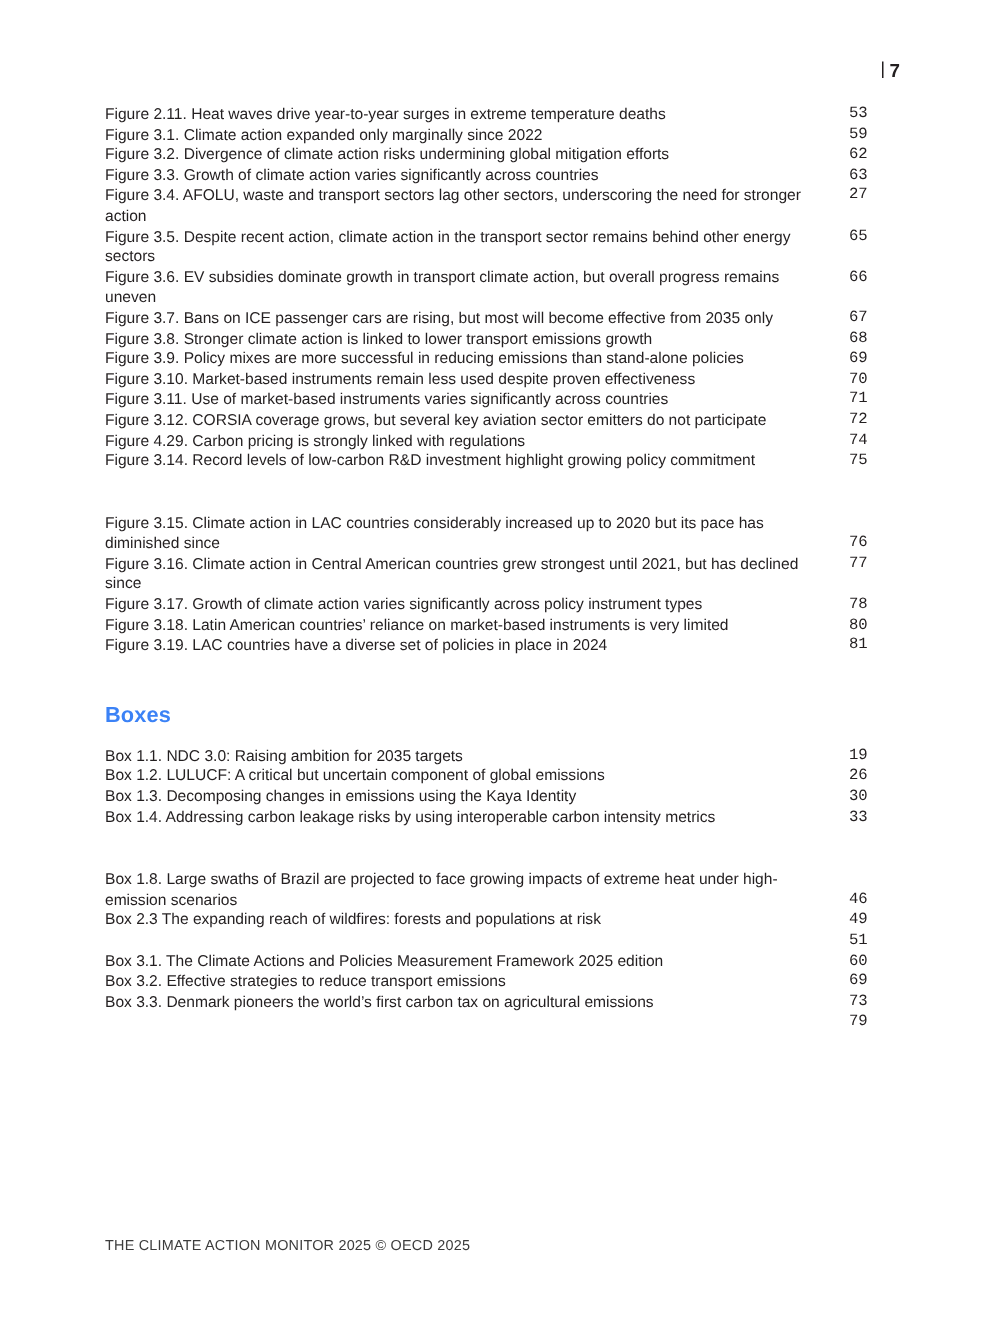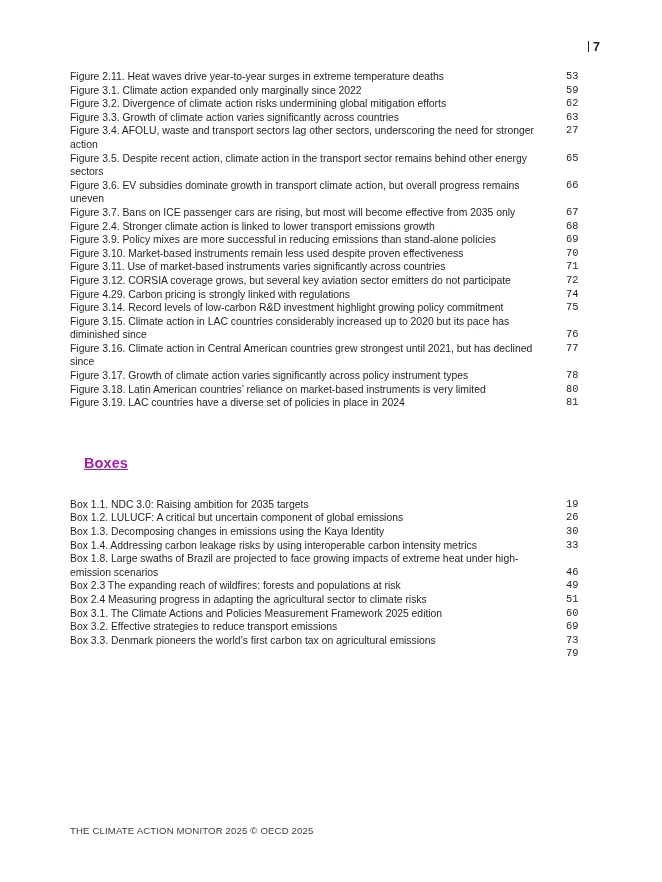--- a/index.html
+++ b/index.html
@@ -88,31 +88,31 @@
     font-size: 10.4px;
     color: #231f20;
     font-family: Liberation Mono, monospace;
   }
   
   .toc-entry.wrap {
     align-items: flex-end;
   }
   .toc-entry.wrap .toc-title {
     max-width: 474px;
+    margin-top: 28px;
   }
 
   
   .section-heading {
-    color: #a21caf;
+    color: #3b82f6;
     font-size: 14.5px;
     font-weight: bold;
     letter-spacing: 0.1px;
-    margin: 14px;
+    margin: 0;
     padding: 0;
-    text-decoration: underline;
   }
   .gap-before-boxes { height: 31px; }
   .gap-after-boxes  { height: 13px; }
 
   
   .page-footer {
     position: absolute;
     left: 70px;
     bottom: 46px;
     font-size: 9.6px;
@@ -160,21 +160,21 @@
         </div>
         <div class="toc-entry">
           <span class="toc-title">Figure 3.6. EV subsidies dominate growth in transport climate action, but overall progress remains uneven</span>
           <span class="toc-page">66</span>
         </div>
         <div class="toc-entry">
           <span class="toc-title">Figure 3.7. Bans on ICE passenger cars are rising, but most will become effective from 2035 only</span>
           <span class="toc-page">67</span>
         </div>
         <div class="toc-entry">
-          <span class="toc-title">Figure 2.4. Stronger climate action is linked to lower transport emissions growth</span>
+          <span class="toc-title">Figure 3.8. Stronger climate action is linked to lower transport emissions growth</span>
           <span class="toc-page">68</span>
         </div>
         <div class="toc-entry">
           <span class="toc-title">Figure 3.9. Policy mixes are more successful in reducing emissions than stand-alone policies</span>
           <span class="toc-page">69</span>
         </div>
         <div class="toc-entry">
           <span class="toc-title">Figure 3.10. Market-based instruments remain less used despite proven effectiveness</span>
           <span class="toc-page">70</span>
         </div>
@@ -241,21 +241,20 @@
         </div>
         <div class="toc-entry wrap">
           <span class="toc-title">Box 1.8. Large swaths of Brazil are projected to face growing impacts of extreme heat under high-emission scenarios</span>
           <span class="toc-page">46</span>
         </div>
         <div class="toc-entry">
           <span class="toc-title">Box 2.3 The expanding reach of wildfires: forests and populations at risk</span>
           <span class="toc-page">49</span>
         </div>
         <div class="toc-entry">
-          <span class="toc-title">Box 2.4 Measuring progress in adapting the agricultural sector to climate risks</span>
           <span class="toc-page">51</span>
         </div>
         <div class="toc-entry">
           <span class="toc-title">Box 3.1. The Climate Actions and Policies Measurement Framework 2025 edition</span>
           <span class="toc-page">60</span>
         </div>
         <div class="toc-entry">
           <span class="toc-title">Box 3.2. Effective strategies to reduce transport emissions</span>
           <span class="toc-page">69</span>
         </div>

